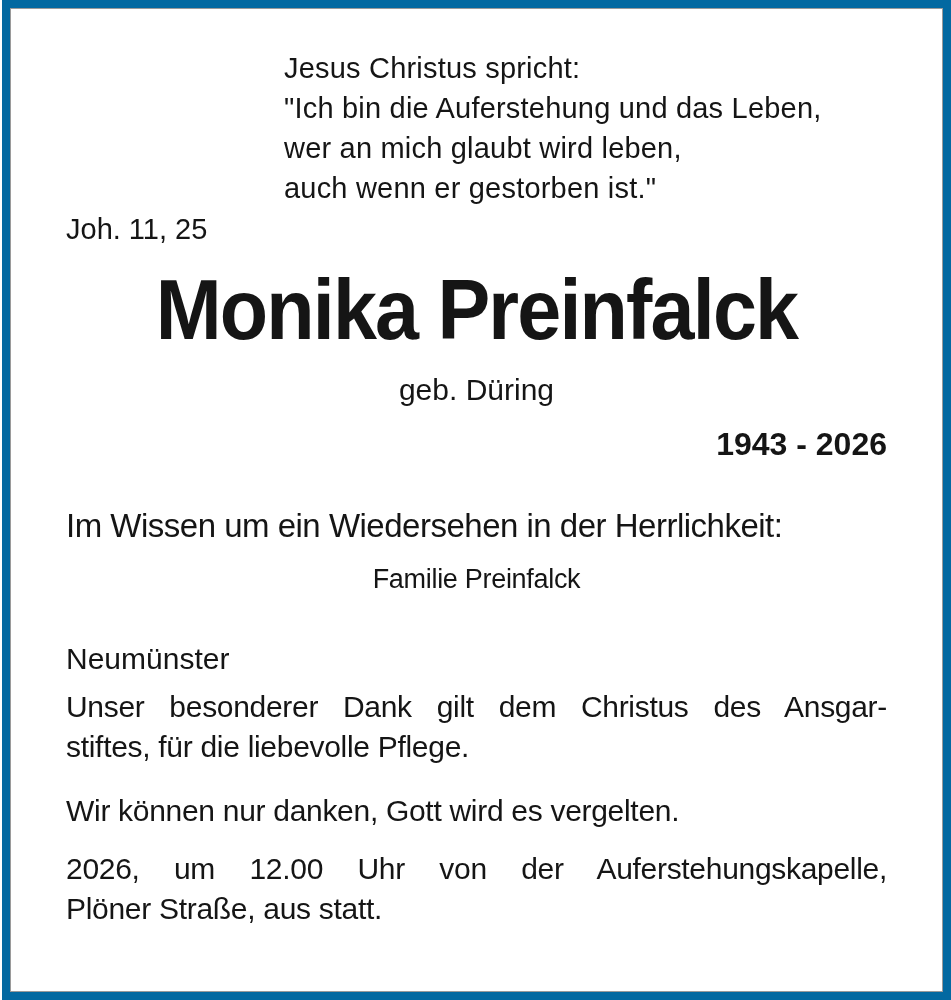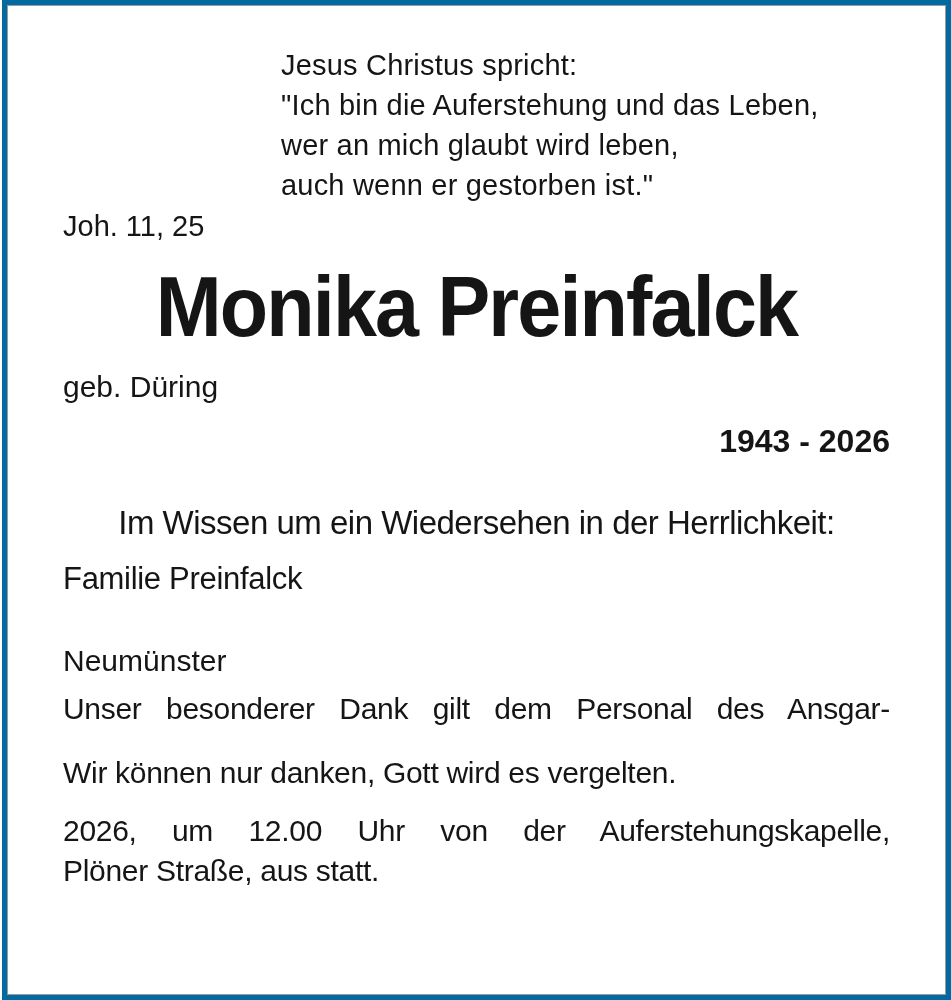--- a/index.html
+++ b/index.html
@@ -20,21 +20,21 @@
     width: 951px;
     height: 1000px;
     background: #ffffff;
   }
   .frame {
     position: absolute;
     left: 2px;
     top: 0;
     right: 0;
     bottom: 0;
-    border: 5px solid #0369a1;
+    border: 8px solid #0369a1;
     box-shadow: inset 0 0 0 1px #9a9a9a;
     box-sizing: border-box;
     background: #ffffff;
   }
   .sheet {
     position: absolute;
     left: 12px;
     top: 11px;
     right: 12px;
     bottom: 12px;
@@ -59,38 +59,38 @@
     text-align: center;
     font-size: 86px;
     font-weight: 700;
     line-height: 1.1;
     letter-spacing: -2px;
     transform: scaleX(0.92);
     transform-origin: center;
     white-space: nowrap;
   }
   .maiden {
-    text-align: left;
+    text-align: center;
     font-size: 30px;
     margin-top: 16px;
   }
   .years {
     text-align: right;
     font-size: 32px;
     margin-top: 19px;
     font-weight: bold;
   }
   .condolence {
-    text-align: center;
     font-size: 33px;
     margin-top: 44px;
     letter-spacing: -0.5px;
   }
   .family-name {
-    font-size: 31px;
+    text-align: center;
+    font-size: 27px;
     margin-top: 19px;
     letter-spacing: -0.3px;
   }
   .city {
     font-size: 30px;
     line-height: 40px;
     margin-top: 44px;
   }
   .para {
     font-size: 30px;
@@ -128,21 +128,22 @@
 
       <div class="years">1943 - 2026</div>
 
       <div class="condolence">Im Wissen um ein Wiedersehen in der Herrlichkeit:</div>
 
       <div class="family-name">Familie Preinfalck</div>
 
       <div class="city">Neumünster</div>
 
       <div class="para para-thanks">
-        <div class="line just">Unser besonderer Dank gilt dem Personal des Ansgar-</div>
+        <div class="line just">Unser besonderer Dank gilt dem Christus des Ansgar-</div>
+        <div class="line">stiftes, für die liebevolle Pflege.</div>
       </div>
 
       <div class="para para-grat">
         <div class="line">Wir können nur danken, Gott wird es vergelten.</div>
       </div>
 
       <div class="para para-funeral">
         <div class="line just">2026, um 12.00 Uhr von der Auferstehungskapelle,</div>
         <div class="line">Plöner Straße, aus statt.</div>
       </div>

